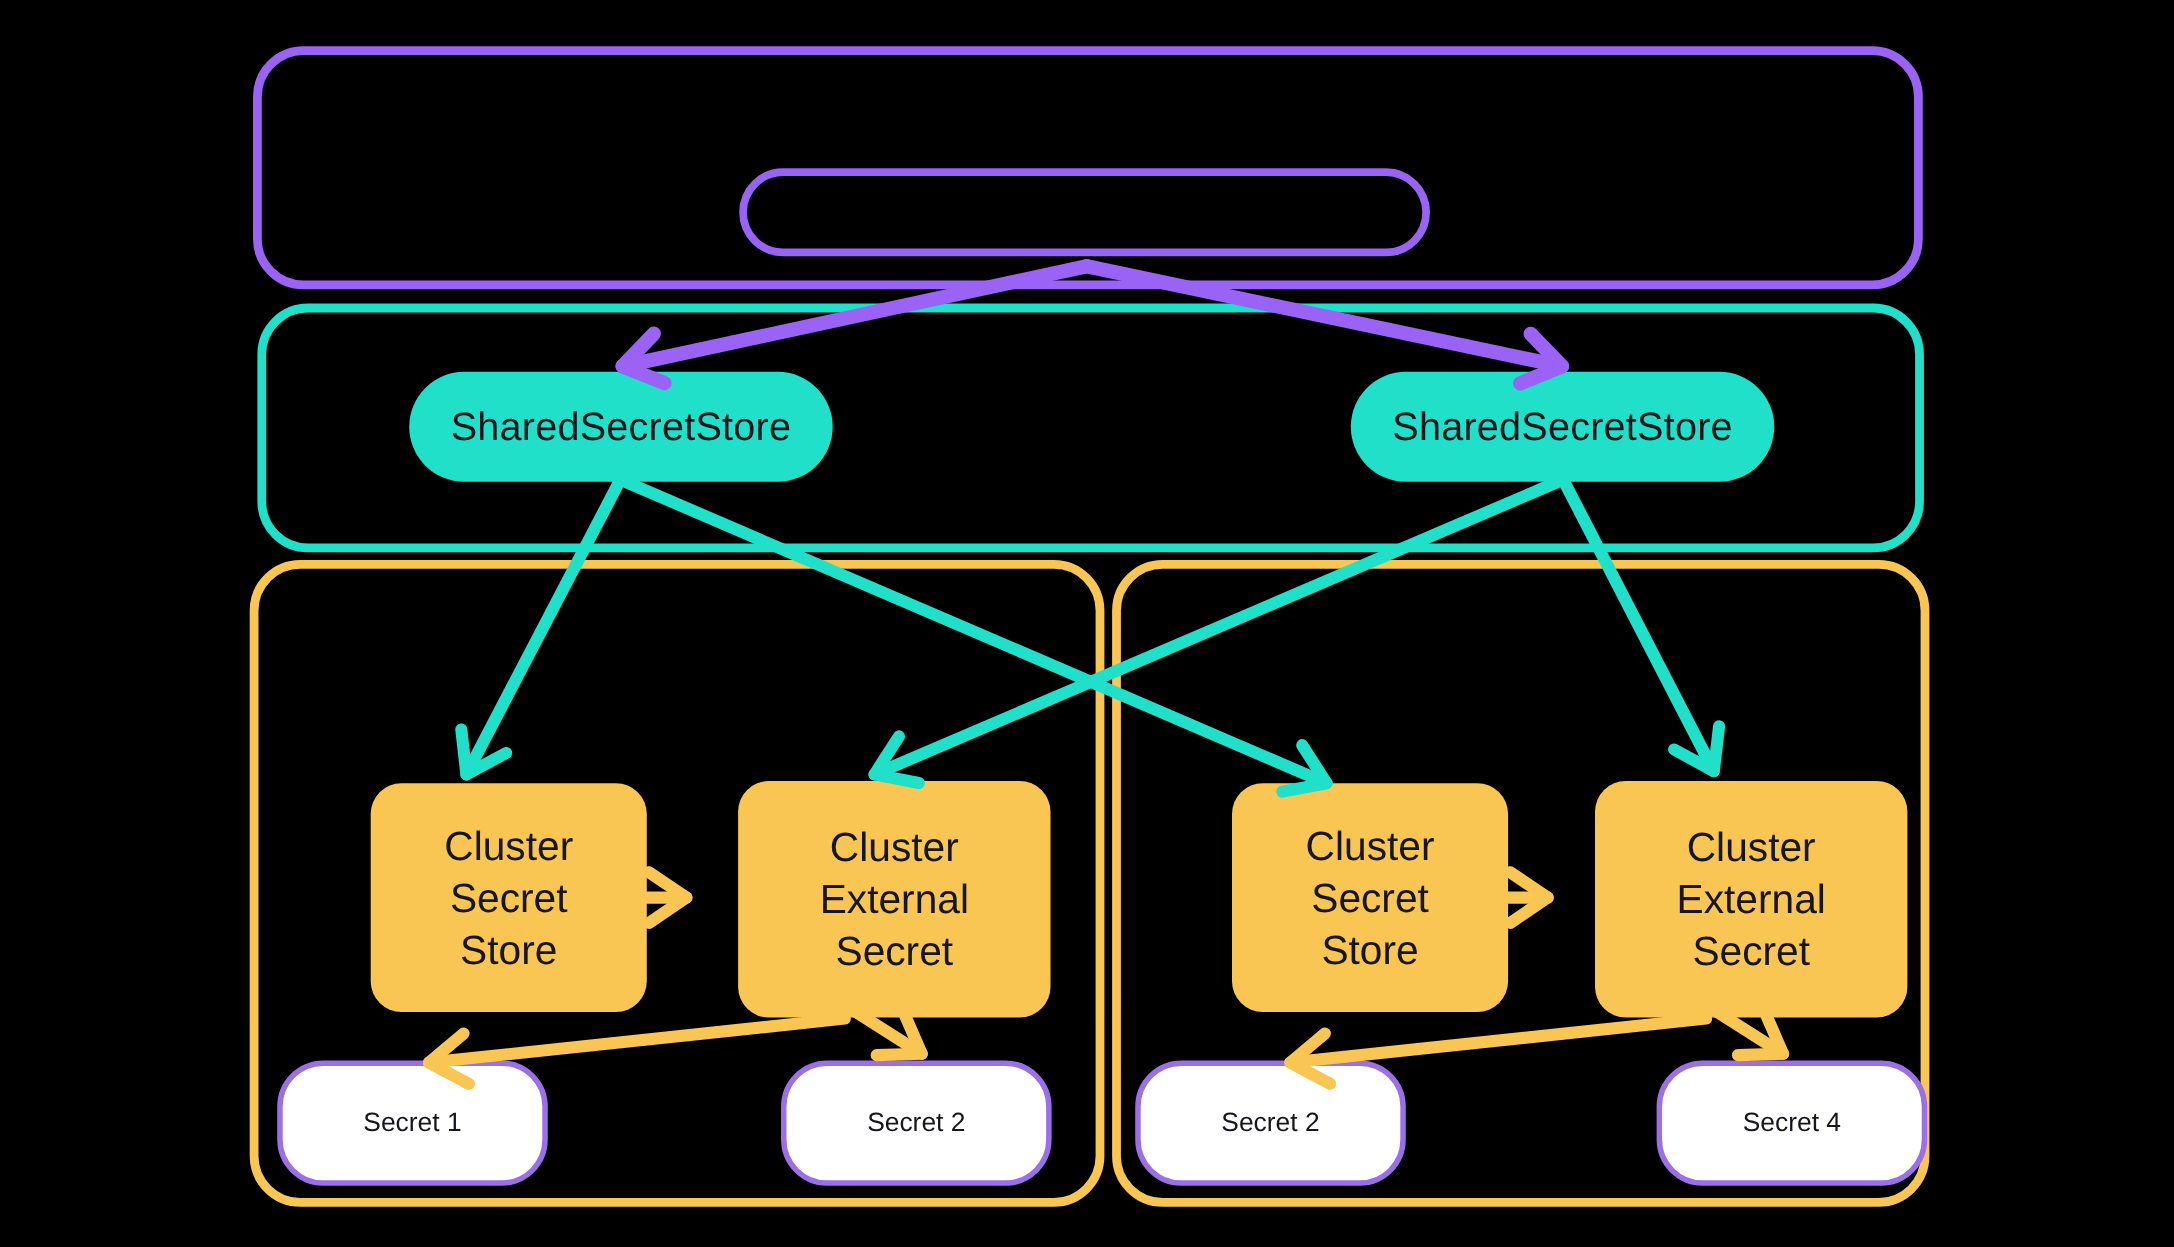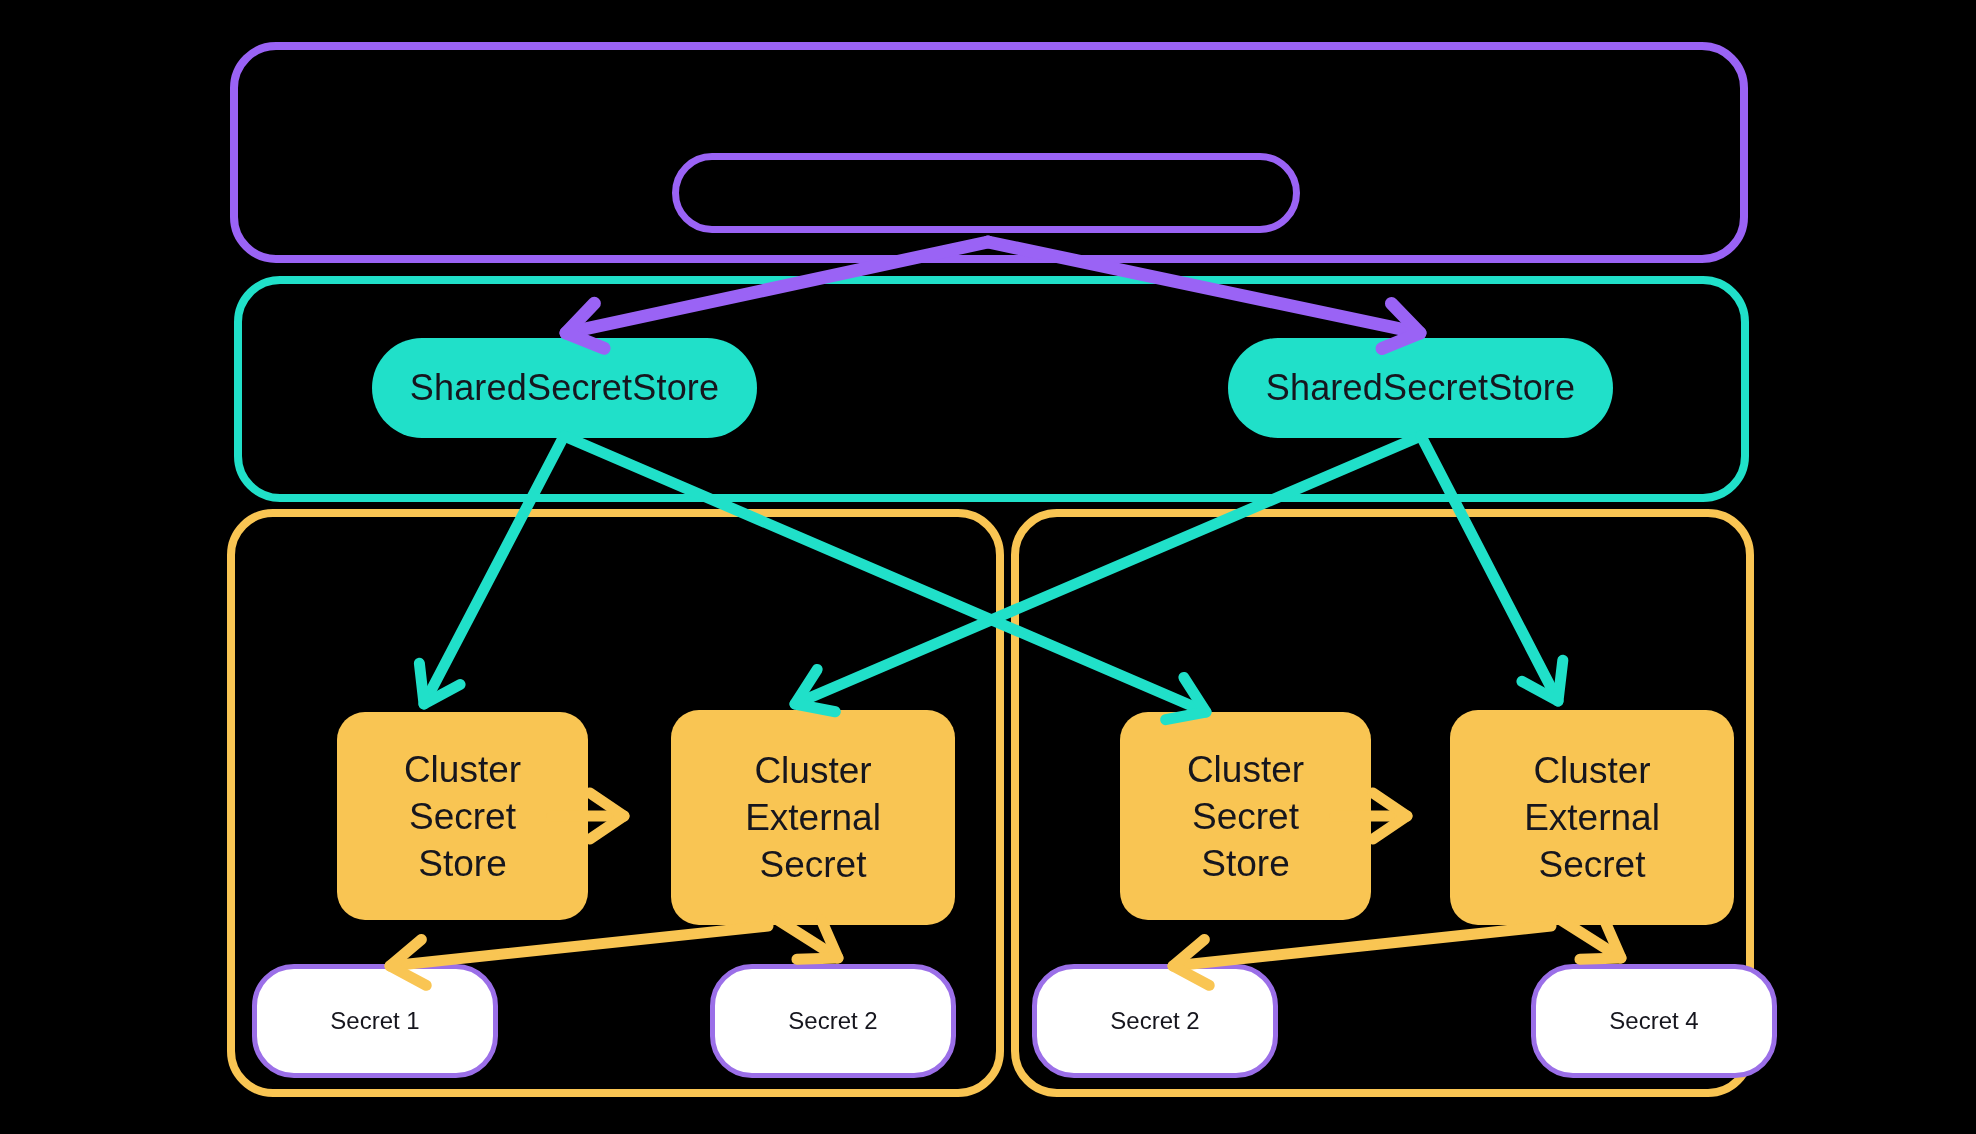--- a/index.html
+++ b/index.html
@@ -114,21 +114,21 @@
 
   <div class="node secret" style="left:252px; top:964px;">
     <span>Secret 1</span>
   </div>
   <div class="node secret" style="left:710px; top:964px;">
     <span>Secret 2</span>
   </div>
   <div class="node secret" style="left:1032px; top:964px;">
     <span>Secret 2</span>
   </div>
-  <div class="node secret" style="left:1506px; top:964px;margin-left:25px;">
+  <div class="node secret" style="left:1506px; top:964px;">
     <span>Secret 4</span>
   </div>
 
   <svg class="edges" width="1976" height="1134" viewBox="0 0 1976 1134">
     <defs>
       <marker id="head-purple" viewBox="0 0 60 60" refX="50" refY="30" markerWidth="60" markerHeight="60" orient="auto" markerUnits="userSpaceOnUse">
         <path d="M16 7 L50 30 L16 53" fill="none" stroke="var(--c-purple, #9A63F5)" stroke-width="13" stroke-linecap="round" stroke-linejoin="round"></path>
       </marker>
       <marker id="head-teal" viewBox="0 0 60 60" refX="50" refY="30" markerWidth="60" markerHeight="60" orient="auto" markerUnits="userSpaceOnUse">
         <path d="M16 7 L50 30 L16 53" fill="none" stroke="var(--c-teal, #20E0C9)" stroke-width="11" stroke-linecap="round" stroke-linejoin="round"></path>

